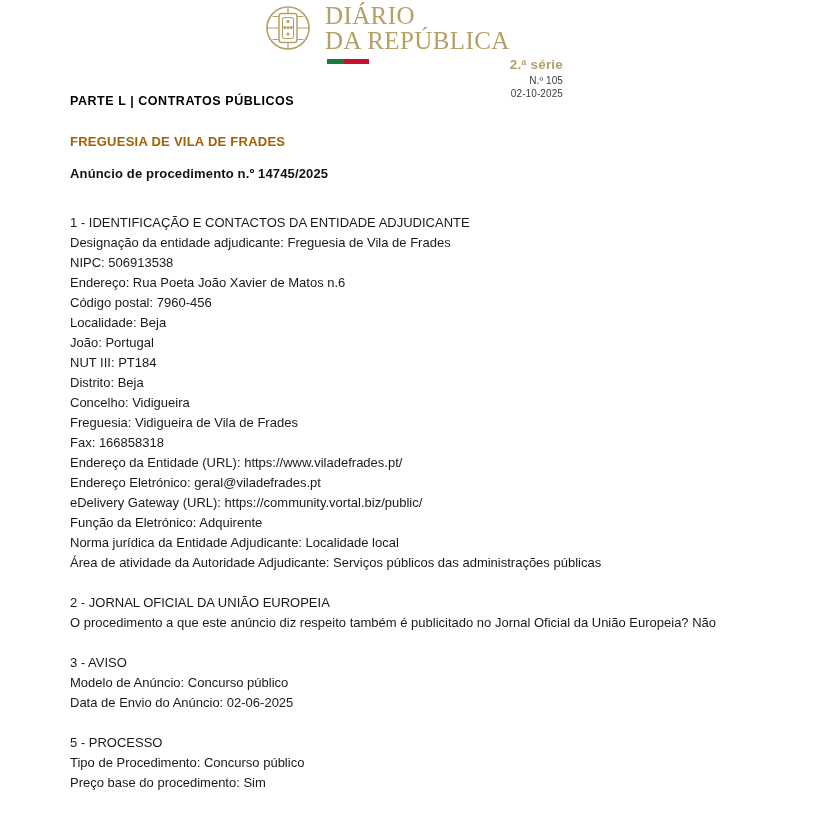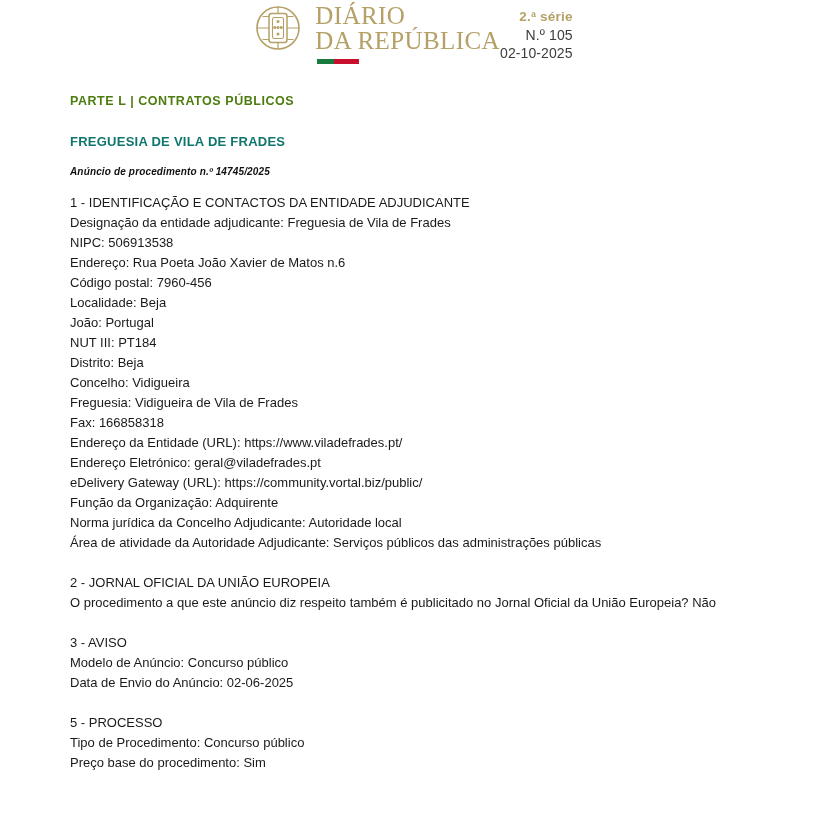--- a/index.html
+++ b/index.html
@@ -76,57 +76,57 @@
   .issue {
     text-align: right;
     padding-top: 6px;
     line-height: 1.32;
   }
   .issue .serie {
     font-size: 13.5px;
     font-weight: bold;
     color: #b5a066;
     letter-spacing: 0.2px;
+    margin-top: 48px;
   }
   .issue .num,
   .issue .date {
-    font-size: 14px;
+    font-size: 10px;
     color: #3c3c3c;
     letter-spacing: 0.1px;
   }
 
   
   .kicker {
     margin-top: 20px;
     font-size: 12.5px;
     font-weight: bold;
-    color: #4d7c0f;
+    color: #000000;
     letter-spacing: 0.55px;
   }
 
   
   .doc-title {
     margin-top: 26px;
     font-size: 13px;
     font-weight: bold;
     letter-spacing: 0.25px;
-    color: #0f766e;
+    color: #a16207;
   }
   .doc-subtitle {
     margin-top: 17px;
-    font-size: 10px;
+    font-size: 13px;
     font-weight: bold;
     letter-spacing: 0.15px;
     color: #111111;
-    font-style: italic;
   }
 
   
   .body-content {
-    margin-top: 16px;
+    margin-top: 32px;
   }
   .section {
     margin-bottom: 20px;
   }
   .section:last-child { margin-bottom: 0; }
 
   .section-heading,
   .section-line {
     font-size: 13px;
     line-height: 20px;
@@ -189,22 +189,22 @@
         <div class="section-line">Localidade: Beja</div>
         <div class="section-line">João: Portugal</div>
         <div class="section-line">NUT III: PT184</div>
         <div class="section-line">Distrito: Beja</div>
         <div class="section-line">Concelho: Vidigueira</div>
         <div class="section-line">Freguesia: Vidigueira de Vila de Frades</div>
         <div class="section-line">Fax: 166858318</div>
         <div class="section-line">Endereço da Entidade (URL): https://www.viladefrades.pt/</div>
         <div class="section-line">Endereço Eletrónico: geral@viladefrades.pt</div>
         <div class="section-line">eDelivery Gateway (URL): https://community.vortal.biz/public/</div>
-        <div class="section-line">Função da Organização: Adquirente</div>
-        <div class="section-line">Norma jurídica da Concelho Adjudicante: Autoridade local</div>
+        <div class="section-line">Função da Eletrónico: Adquirente</div>
+        <div class="section-line">Norma jurídica da Entidade Adjudicante: Localidade local</div>
         <div class="section-line">Área de atividade da Autoridade Adjudicante: Serviços públicos das administrações públicas</div>
       </div>
       <div class="section">
         <div class="section-heading">2 - JORNAL OFICIAL DA UNIÃO EUROPEIA</div>
         <div class="section-line">O procedimento a que este anúncio diz respeito também é publicitado no Jornal Oficial da União Europeia? Não</div>
       </div>
       <div class="section">
         <div class="section-heading">3 - AVISO</div>
         <div class="section-line">Modelo de Anúncio: Concurso público</div>
         <div class="section-line">Data de Envio do Anúncio: 02-06-2025</div>

